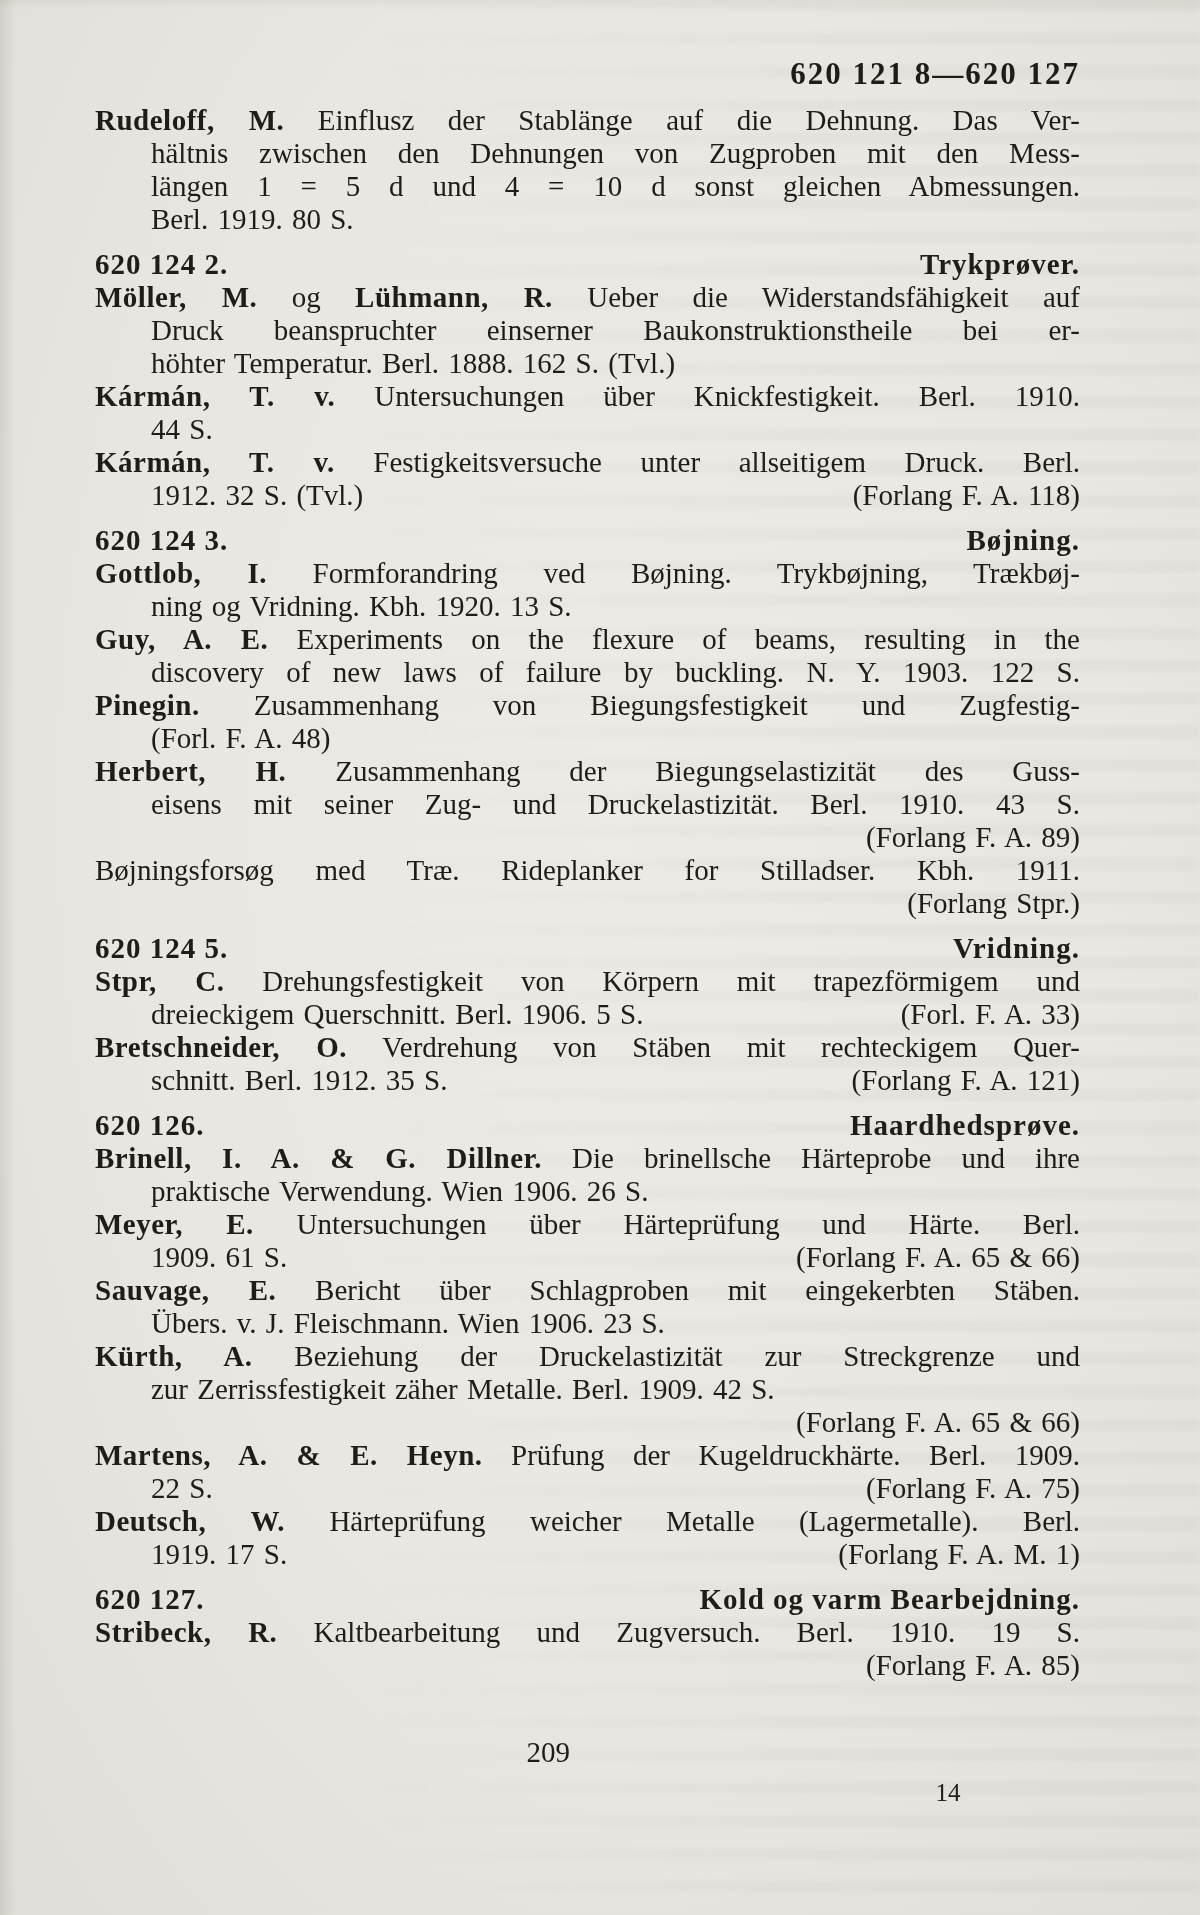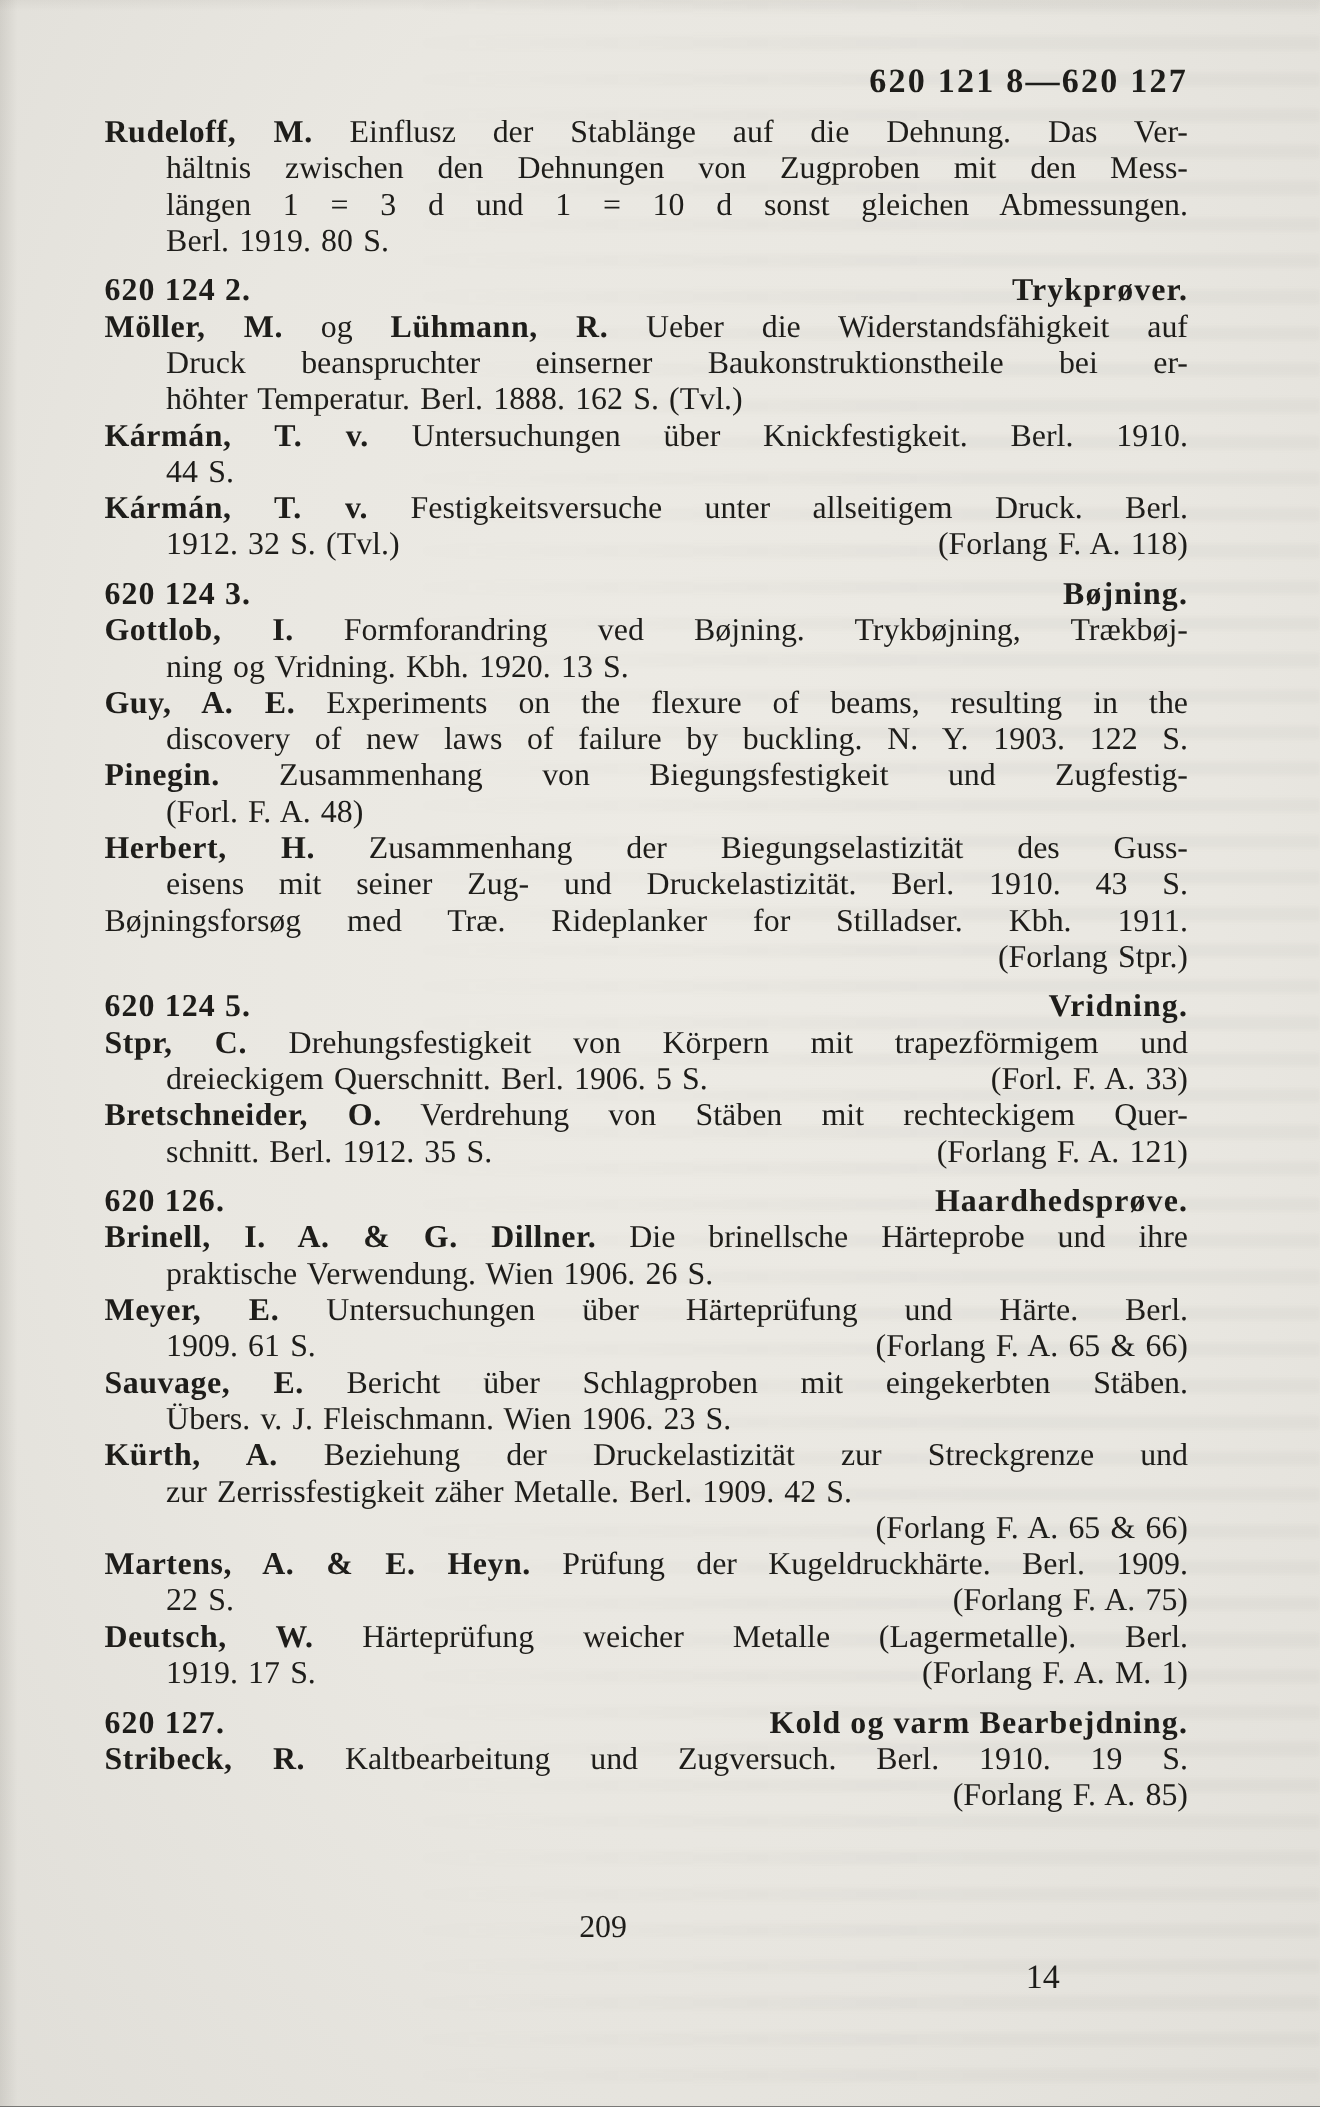--- a/index.html
+++ b/index.html
@@ -60,35 +60,35 @@
   .footer-page-number{
     position:absolute;
     left:450px;top:1736px;width:120px;
     text-align:right;
     font-size:29px;
   }
   .footer-signature{
     position:absolute;
     left:918px;top:1779px;width:60px;
     text-align:center;
-    font-size:31px;
+    font-size:25px;
   }
 </style>
 </head>
 <body>
 
 <div class="page">
   <div class="texture"></div>
   <div class="column">
     <div class="header-line">620 121 8—620 127</div>
     <div id="bibliography">
         <div class="entry">
           <div class="line first just"><span class="bold">Rudeloff, M.</span><span class="reg"> Einflusz der Stablänge auf die Dehnung. Das Ver-</span></div>
           <div class="line cont just"><span class="reg">hältnis zwischen den Dehnungen von Zugproben mit den Mess-</span></div>
-          <div class="line cont just"><span class="reg">längen 1 = 3 d und 1 = 10 d sonst gleichen Abmessungen.</span></div>
+          <div class="line cont just"><span class="reg">längen 1 = 5 d und 4 = 10 d sonst gleichen Abmessungen.</span></div>
           <div class="line cont"><span class="reg">Berl. 1919.  80 S.</span></div>
         </div>
         <div class="section-line">
           <span class="code">620 124 2.</span>
           <span class="title">Trykprøver.</span>
         </div>
         <div class="entry">
           <div class="line first just"><span class="bold">Möller, M.</span><span class="reg"> og </span><span class="bold">Lühmann, R.</span><span class="reg"> Ueber die Widerstandsfähigkeit auf</span></div>
           <div class="line cont just"><span class="reg">Druck beanspruchter einserner Baukonstruktionstheile bei er-</span></div>
           <div class="line cont"><span class="reg">höhter Temperatur.  Berl. 1888.  162 S.  (Tvl.)</span></div>
@@ -118,20 +118,21 @@
         </div>
         <div class="entry">
           <div class="line first just"><span class="bold">Pinegin.</span><span class="reg"> Zusammenhang von Biegungsfestigkeit und Zugfestig-</span></div>
           <div class="line cont has-right">
             <span class="right-part">(Forl. F. A. 48)</span>
           </div>
         </div>
         <div class="entry">
           <div class="line first just"><span class="bold">Herbert, H.</span><span class="reg"> Zusammenhang der Biegungselastizität des Guss-</span></div>
           <div class="line cont just"><span class="reg">eisens mit seiner Zug- und Druckelastizität.  Berl. 1910.  43 S.</span></div>
+          <div class="line right"><span class="reg">(Forlang F. A. 89)</span></div>
         </div>
         <div class="entry">
           <div class="line first just"><span class="reg">Bøjningsforsøg med Træ.  Rideplanker for Stilladser.  Kbh. 1911.</span></div>
           <div class="line right"><span class="reg">(Forlang Stpr.)</span></div>
         </div>
         <div class="section-line">
           <span class="code">620 124 5.</span>
           <span class="title">Vridning.</span>
         </div>
         <div class="entry">

